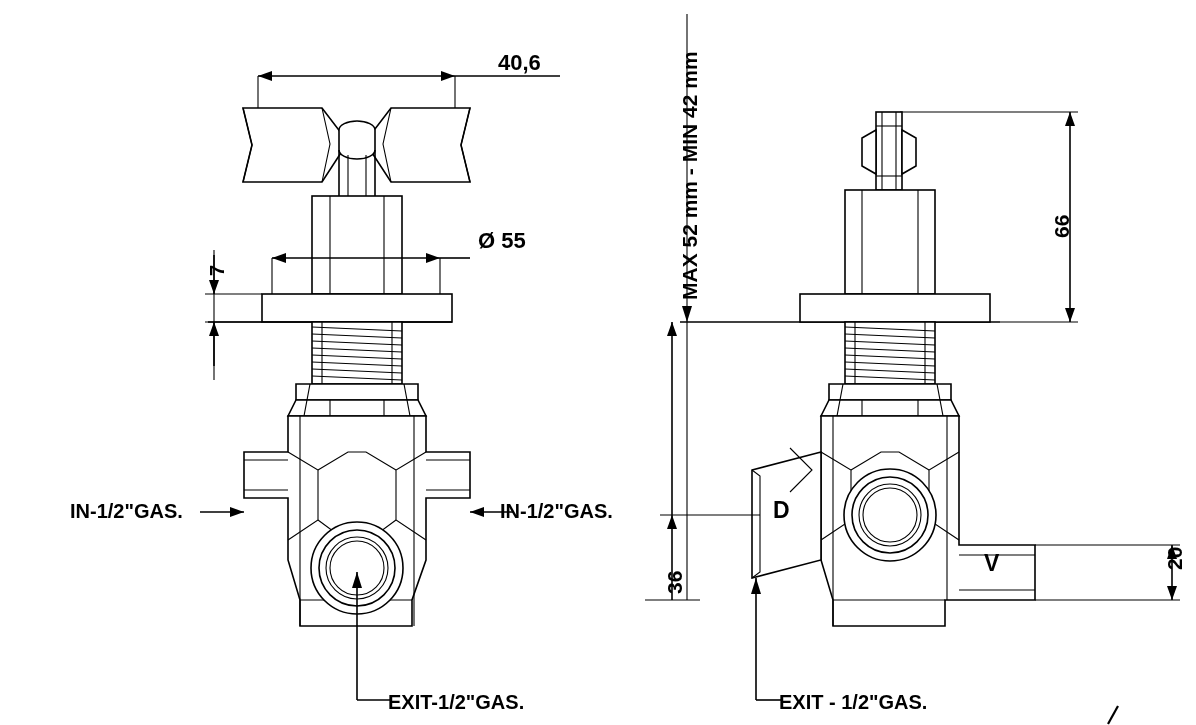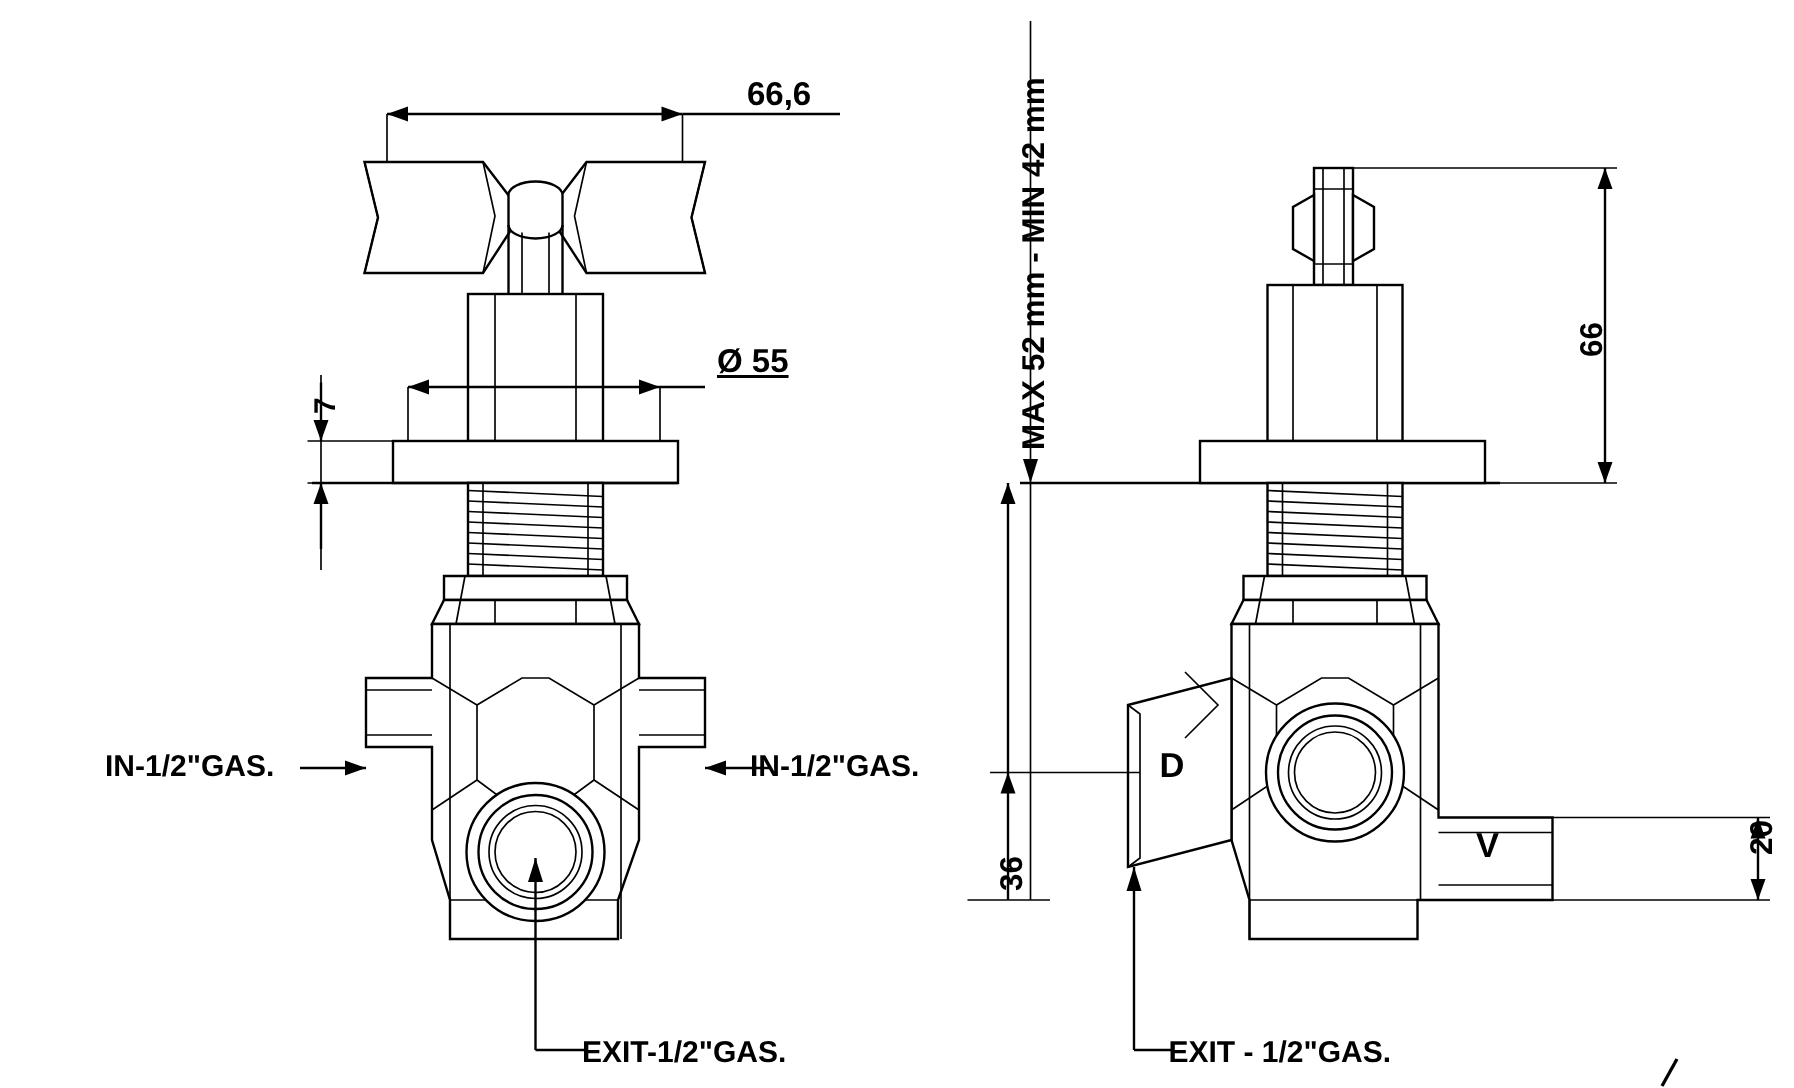--- a/index.html
+++ b/index.html
@@ -247,23 +247,23 @@
       <polygon points="756,578 751,594 761,594" fill="#000"></polygon>
       <line class="ln med" x1="756" y1="700" x2="782" y2="700"></line>
     </g>
 
     <g>
       <line class="ln thick" x1="1108" y1="724" x2="1118" y2="706"></line>
     </g>
   </g>
 </svg>
 
-<div class="lbl" style="left:498px;top:50px;font-size:22px;">66,6</div>
-
-<div class="lbl" style="left:478px;top:228px;font-size:22px;text-decoration:underline;">Ø 55</div>
+<div class="lbl" style="left:498px;top:50px;font-size:22px;">40,6</div>
+
+<div class="lbl" style="left:478px;top:228px;font-size:22px;">Ø 55</div>
 
 <div class="lbl v" style="left:206px;top:276px;font-size:20px;transform:rotate(-90deg);">7</div>
 
 <div class="lbl" style="left:70px;top:500px;font-size:20px;">IN-1/2"GAS.</div>
 
 <div class="lbl" style="left:500px;top:500px;font-size:20px;">IN-1/2"GAS.</div>
 
 <div class="lbl" style="left:388px;top:691px;font-size:20px;">EXIT-1/2"GAS.</div>
 
 <div class="lbl v" style="left:678px;top:300px;font-size:21px;transform:rotate(-90deg);">MAX 52 mm - MIN 42 mm</div>

